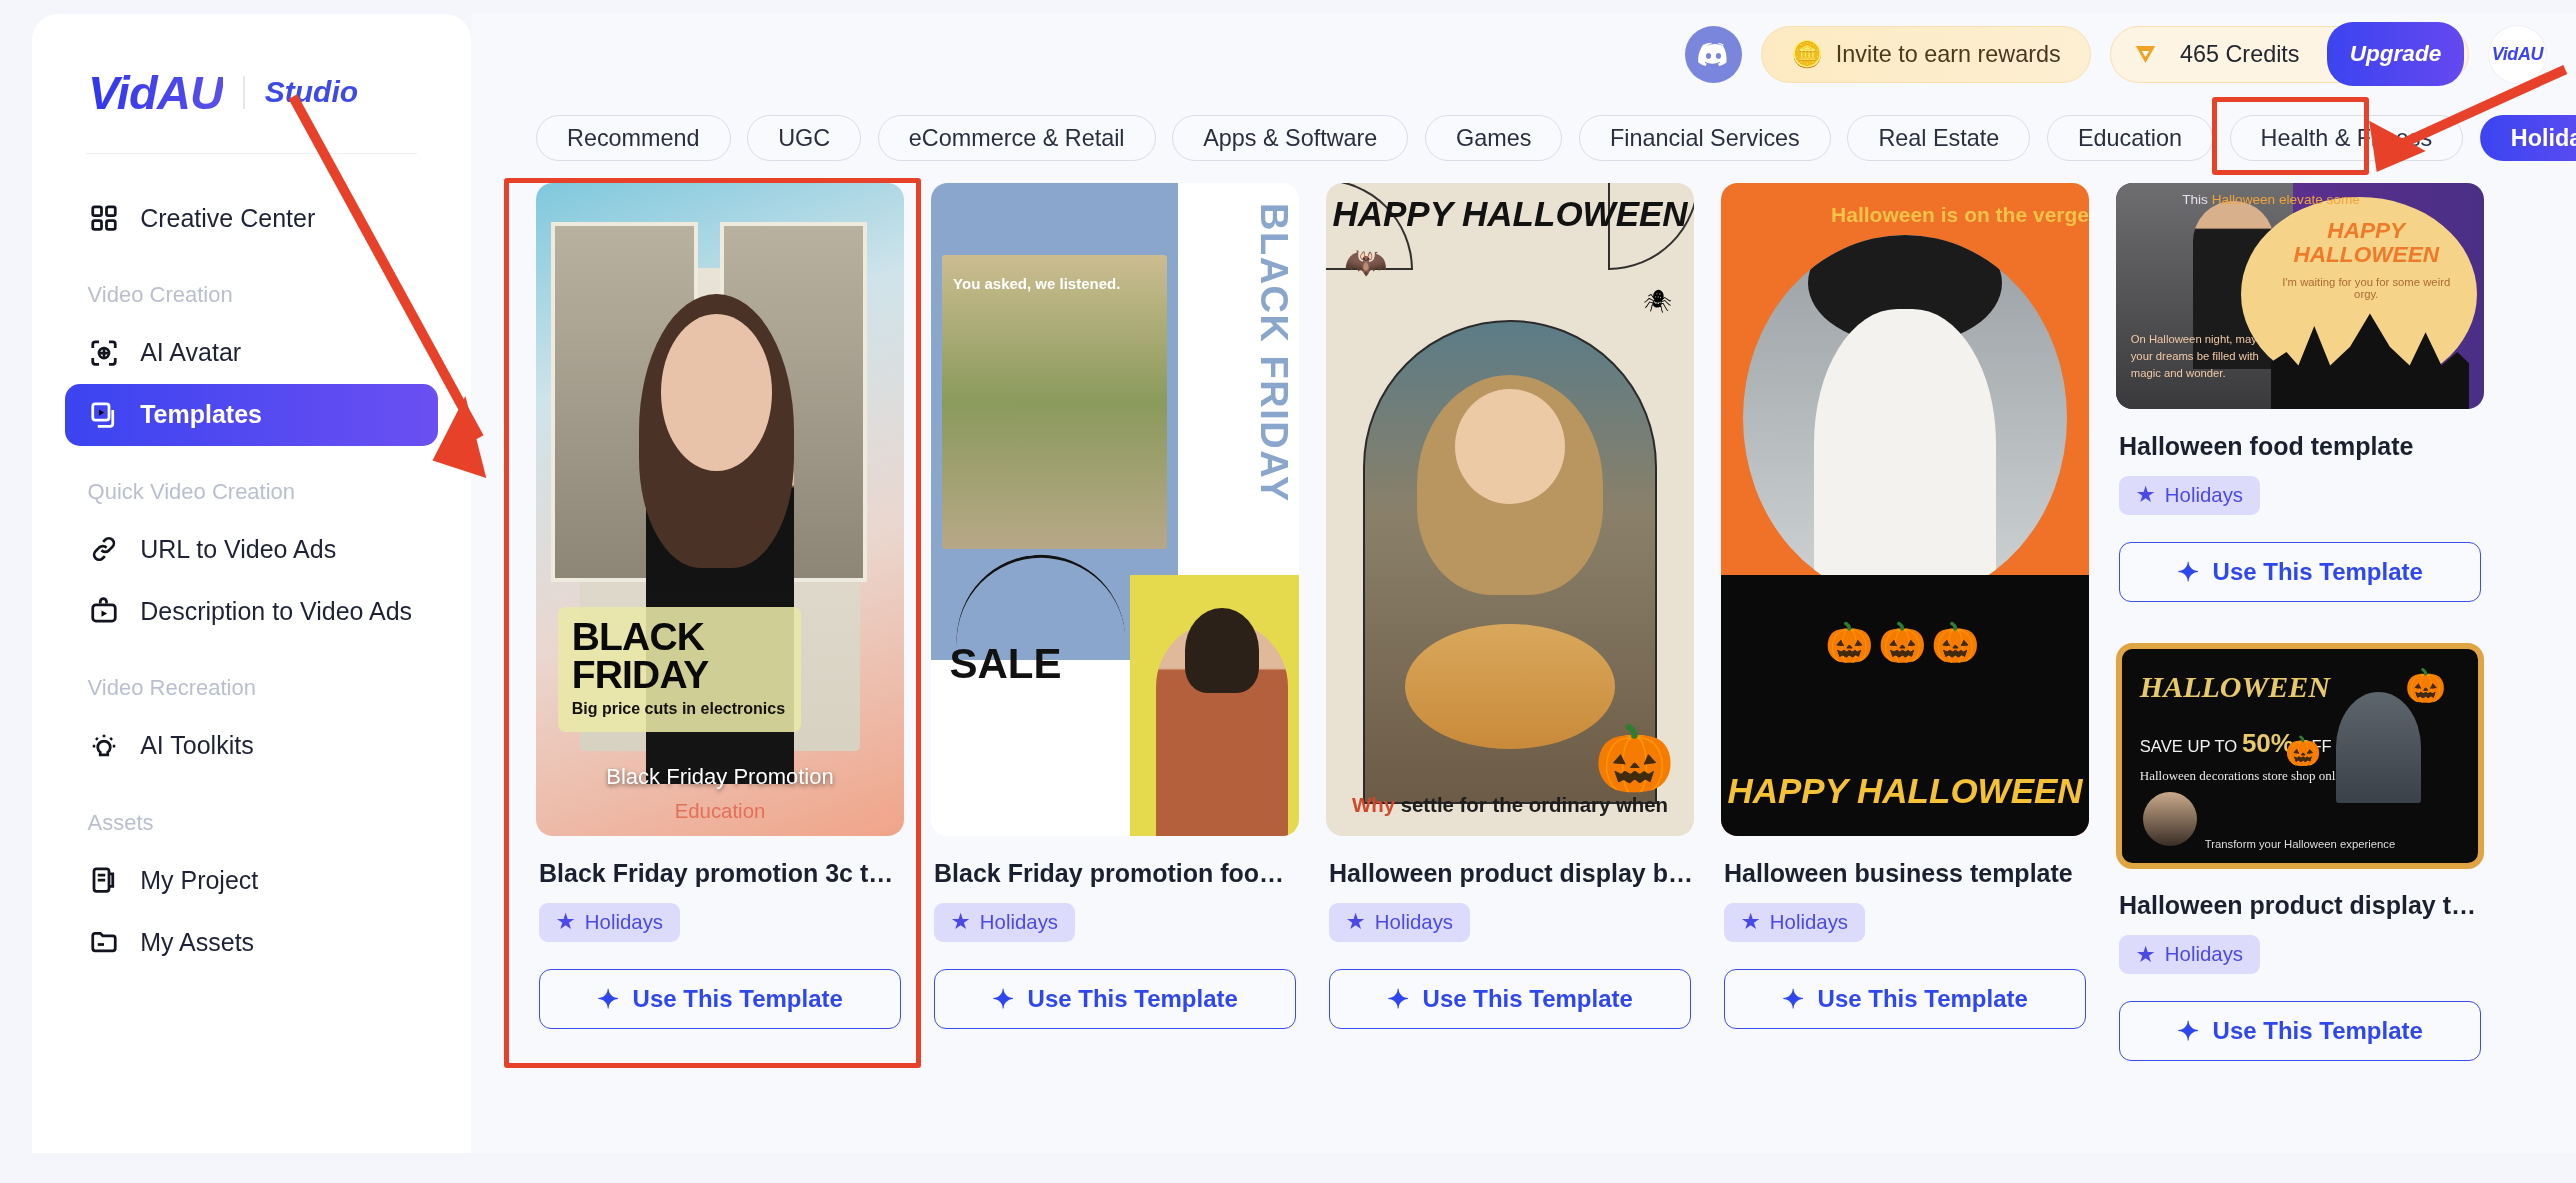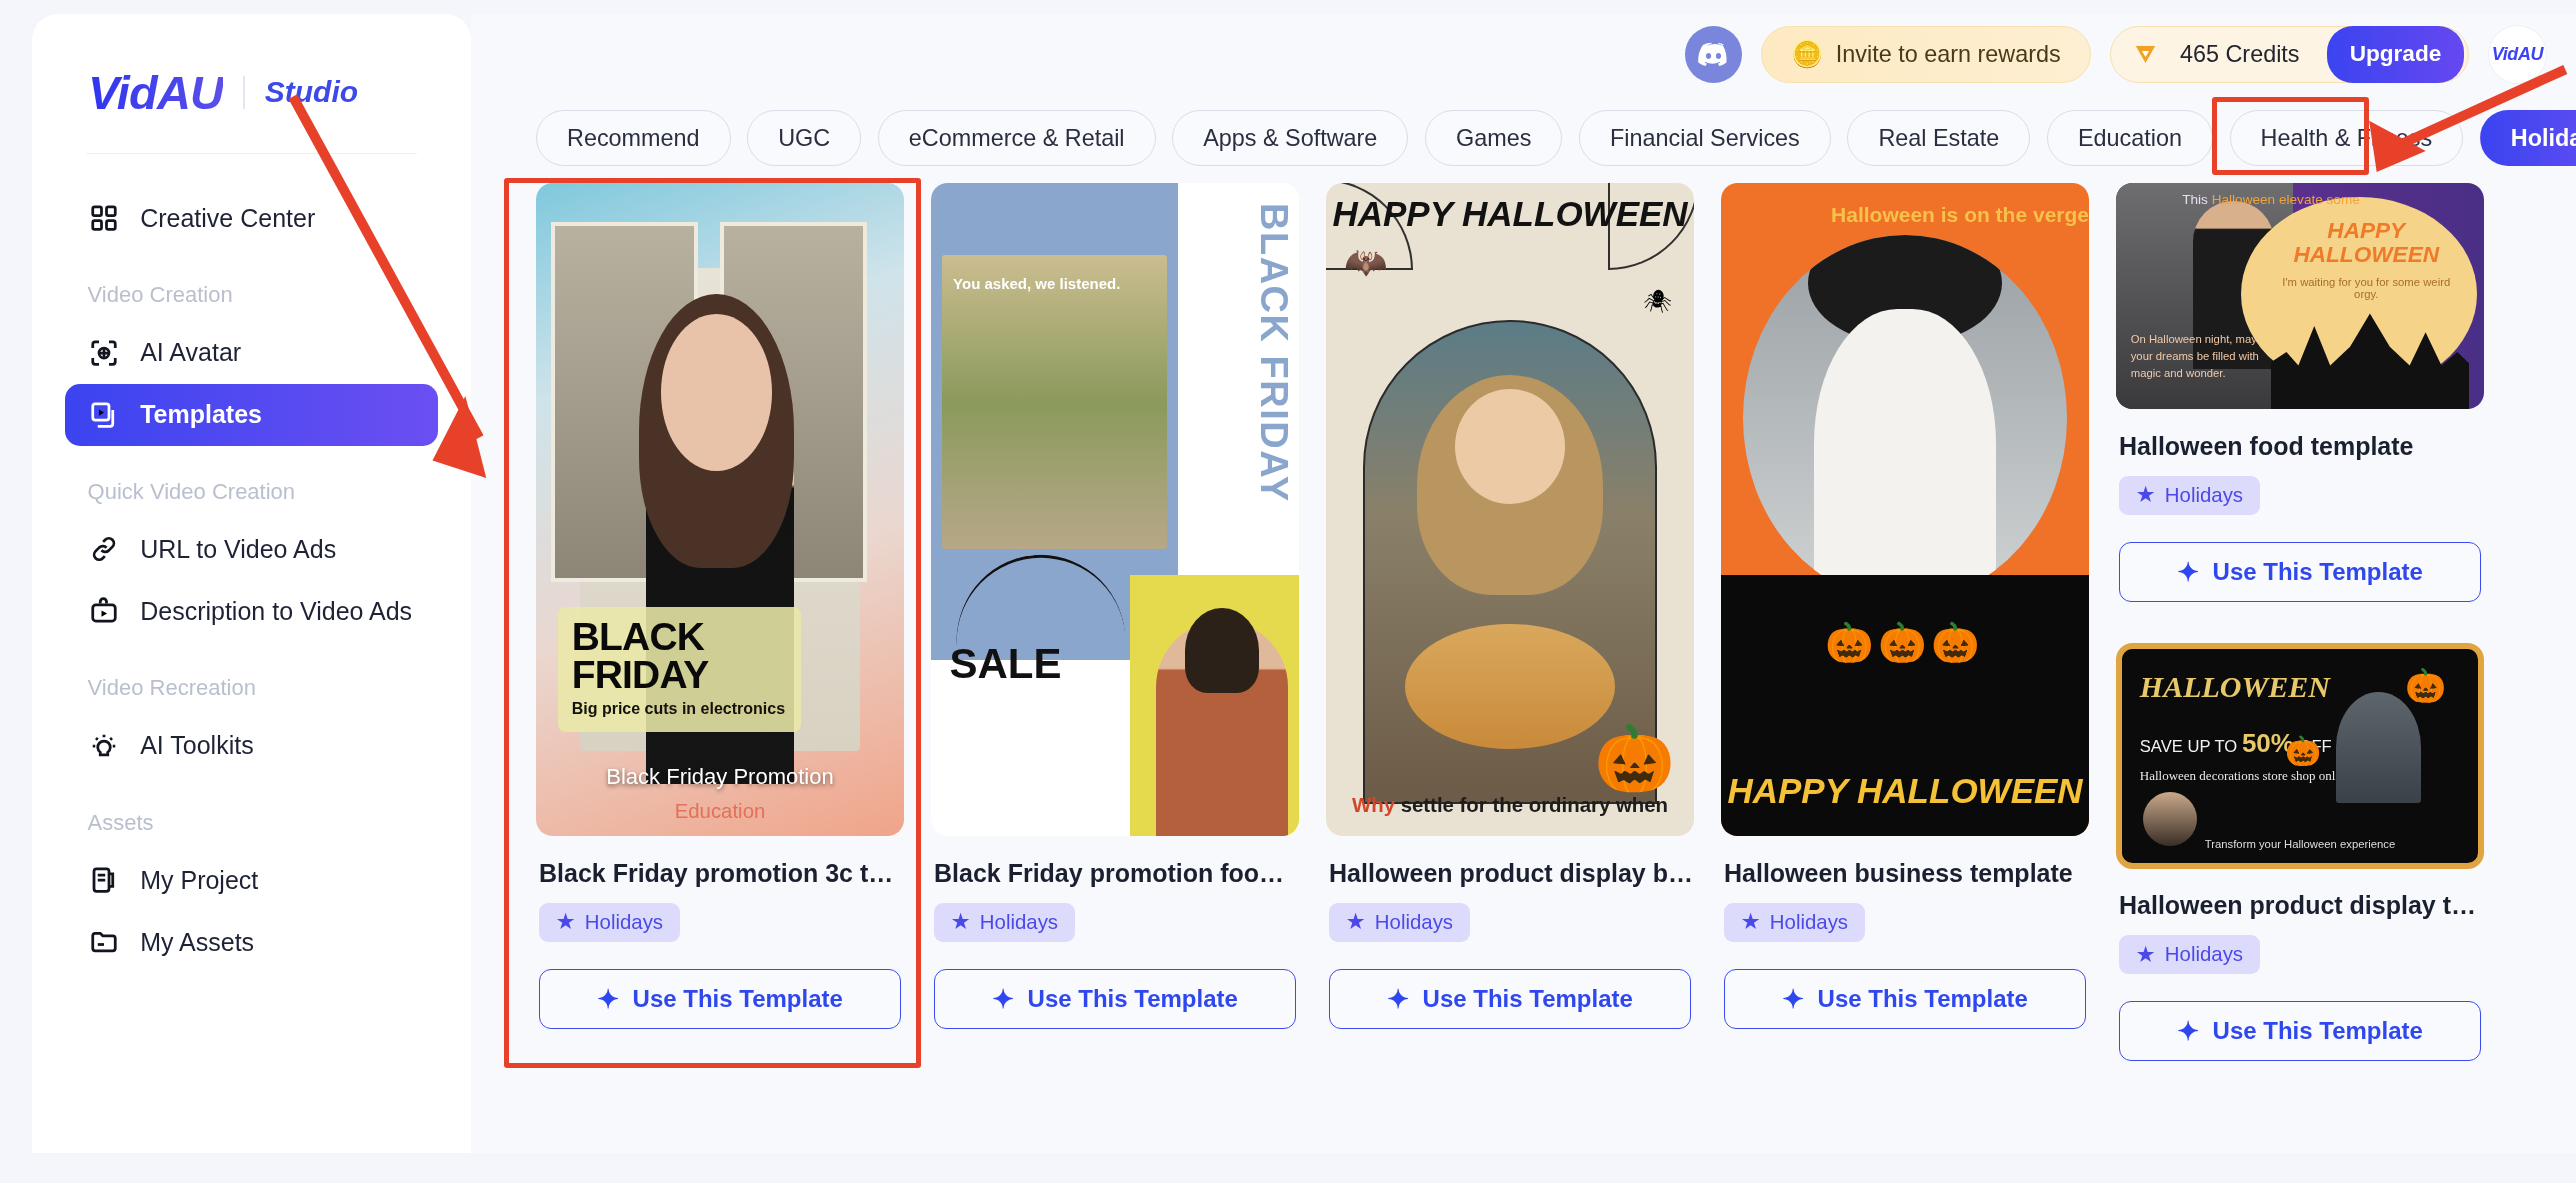--- a/index.html
+++ b/index.html
@@ -86,40 +86,40 @@
     display: flex; align-items: center; gap: 20px;
     height: 57px; padding: 0 4.5px 0 19.6px;
     background: #fdf4e3; border: 1.5px solid #f8e0b0; border-radius: 30px;
   }
   .pill-credits .t { font-size: 23.4px; color: #23262f; font-weight: 500; white-space: nowrap; }
   .vbadge {
     width: 29px; height: 29px; display:flex; align-items:center; justify-content:center;
   }
   .vbadge svg { width: 29px; height: 29px; }
   .upgrade-btn {
-    height: 57px; padding: 0 22.6px; margin-left: 7.5px;
+    height: 64px; padding: 0 22.6px; margin-left: 7.5px;
     background: linear-gradient(90deg,#3b44f0 0%,#6548f0 100%);
     color: #fff; font-size: 22.6px; font-weight: 700;
     border: none; border-radius: 26px; cursor: pointer;
-    display: flex; align-items: center;
+    display: flex; align-items: center; font-style: italic;
   }
   .avatar-logo {
     width: 57px; height: 57px; border-radius: 50%; background: #fff;
     display: flex; align-items: center; justify-content: center;
     font-size: 18px; font-weight: 800; font-style: italic; color: #3b44f0;
     letter-spacing: -0.4px; box-shadow: 0 0 0 0.8px #ececf4;
   }
 
   
   .tabs {
     display: flex; align-items: center; gap: 16.6px;
     padding: 12px 0 0 65px; height: 75px;
   }
   .tab {
-    height: 56px; padding: 0 30px;
+    height: 46px; padding: 0 30px;
     border: 1.5px solid #d9dde8; border-radius: 29px;
     background: #f9fafd; color: #2a2f40; font-size: 23.4px;
     display: flex; align-items: center; white-space: nowrap; cursor: pointer;
   }
   .tab.selected {
     background: linear-gradient(90deg,#3b44f0 0%,#6b4ff2 100%);
     color: #ffffff; font-weight: 700; border-color: transparent;
   }
 
   

